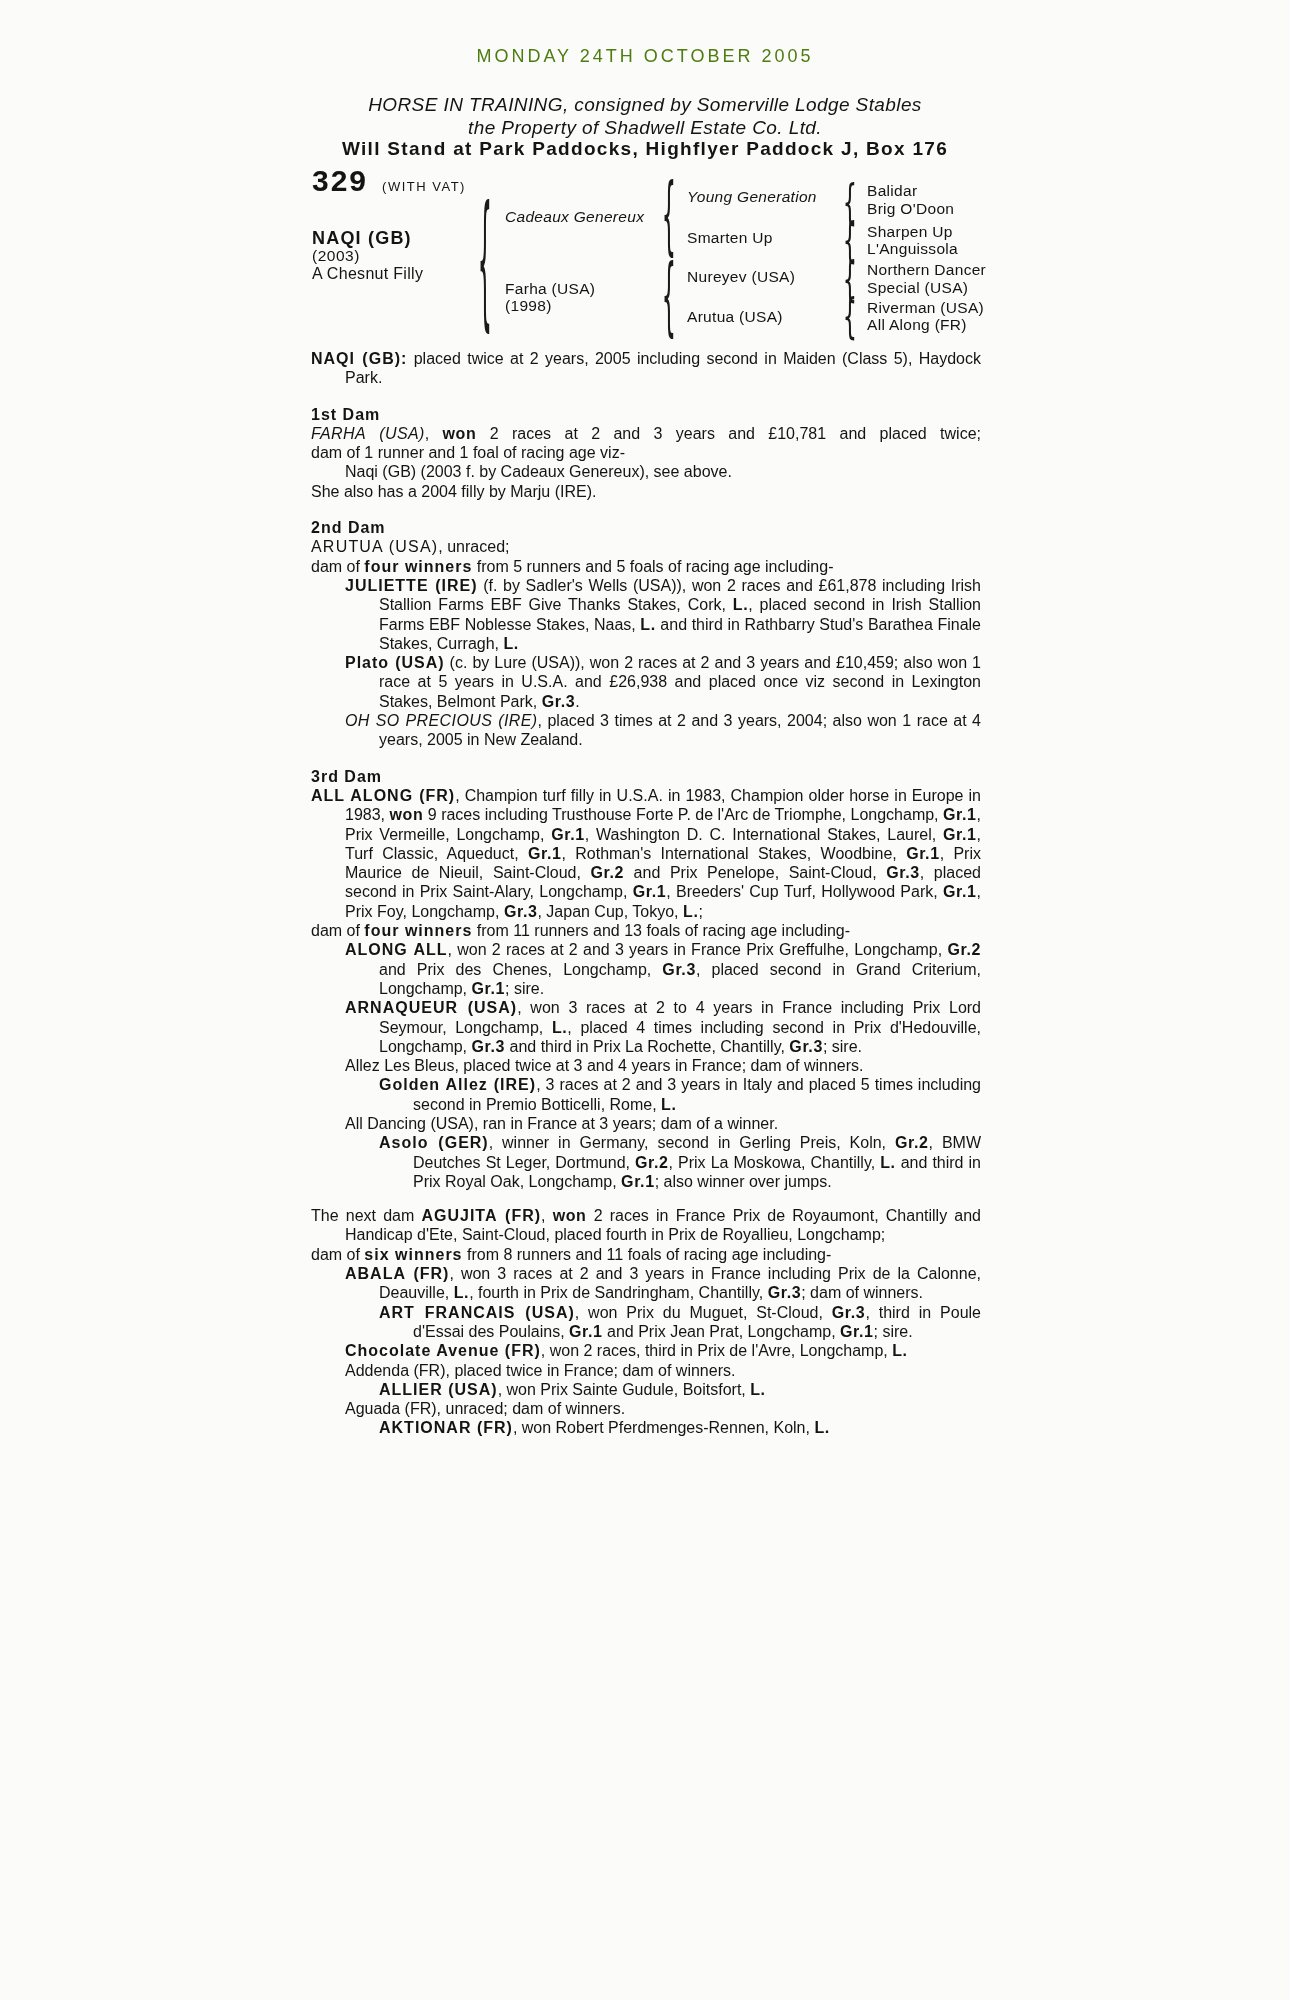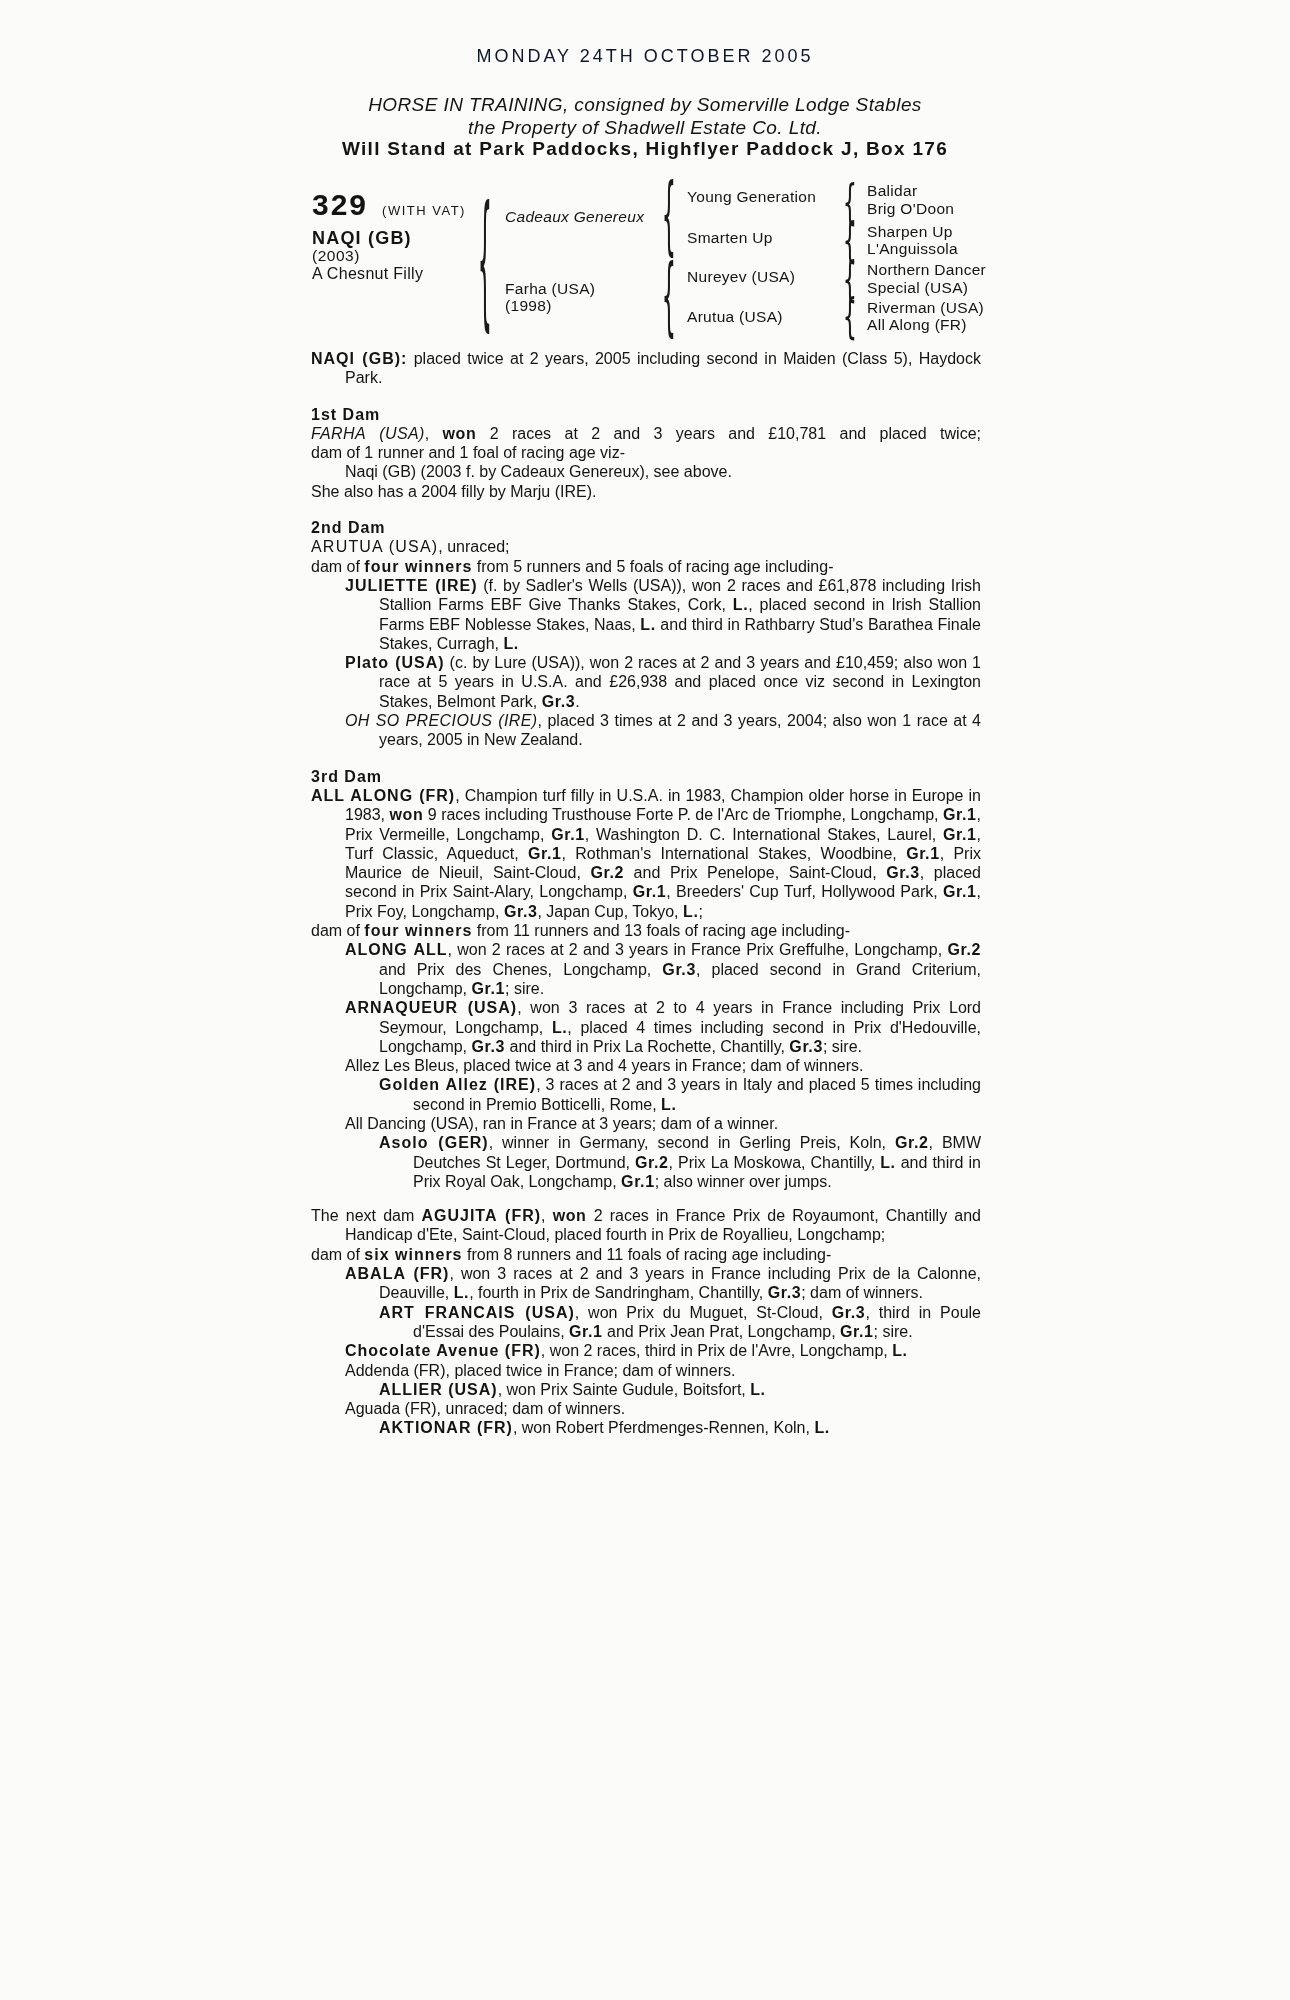--- a/index.html
+++ b/index.html
@@ -8,27 +8,27 @@
     position:relative;
     width:1290px;height:2000px;
     background:#fbfbfa;
     font-family:"Liberation Sans",sans-serif;
     color:#141414;
     overflow:hidden;
     margin:0 auto;
   }
   .abs{position:absolute;}
   .center-line{left:0;width:100%;text-align:center;white-space:nowrap;}
-  #date-line{top:46px;font-size:18px;letter-spacing:3px;color:#0f172a;}
+  #date-line{top:46px;font-size:18px;letter-spacing:3px;color:#4d7c0f;}
   #consign-line{top:94px;font-size:19px;font-style:italic;letter-spacing:.4px;}
   #property-line{top:117px;font-size:19px;font-style:italic;letter-spacing:.4px;}
   #stand-line{top:138px;font-size:19px;font-weight:bold;letter-spacing:1.3px;}
 
   
-  #lot-row{top:188px;left:312px;display:flex;align-items:baseline;gap:14px;}
+  #lot-row{top:164px;left:312px;display:flex;align-items:baseline;gap:14px;}
   #lot-number{font-size:30px;font-weight:bold;letter-spacing:2px;}
   #lot-vat{font-size:13px;letter-spacing:1.5px;text-align:center;}
   #horse-name{top:228px;left:312px;font-size:18px;font-weight:bold;letter-spacing:1.2px;}
   #horse-year{top:247px;left:312px;font-size:15.5px;letter-spacing:.5px;}
   #horse-desc{top:265px;left:312px;font-size:16px;letter-spacing:.3px;}
 
   .ped{font-size:15.5px;letter-spacing:.3px;white-space:nowrap;line-height:17px;}
   .brace{
     display:flex;align-items:center;justify-content:center;
     width:14px;font-family:"DejaVu Sans",sans-serif;color:#1a1a1a;
@@ -94,21 +94,21 @@
         <span>{</span>
       </div>
     <div class="abs brace br-s" style="left:843px;top:298px;height:36px;">
         <span>{</span>
       </div>
 
     <div class="abs ped" style="left:505px;top:208px;font-style:italic;">Cadeaux Genereux</div>
     <div class="abs ped" style="left:505px;top:280px;">Farha (USA)</div>
     <div class="abs ped" style="left:505px;top:297px;">(1998)</div>
 
-    <div class="abs ped" style="left:687px;top:188px;">Young Generation</div>
+    <div class="abs ped" style="left:687px;top:188px;font-style:italic;">Young Generation</div>
     <div class="abs ped" style="left:687px;top:229px;">Smarten Up</div>
     <div class="abs ped" style="left:687px;top:268px;">Nureyev (USA)</div>
     <div class="abs ped" style="left:687px;top:308px;">Arutua (USA)</div>
 
     <div class="abs ped" style="left:867px;top:182px;">Balidar</div>
     <div class="abs ped" style="left:867px;top:200px;">Brig O'Doon</div>
     <div class="abs ped" style="left:867px;top:223px;">Sharpen Up</div>
     <div class="abs ped" style="left:867px;top:240px;">L'Anguissola</div>
     <div class="abs ped" style="left:867px;top:261px;">Northern Dancer</div>
     <div class="abs ped" style="left:867px;top:279px;">Special (USA)</div>

